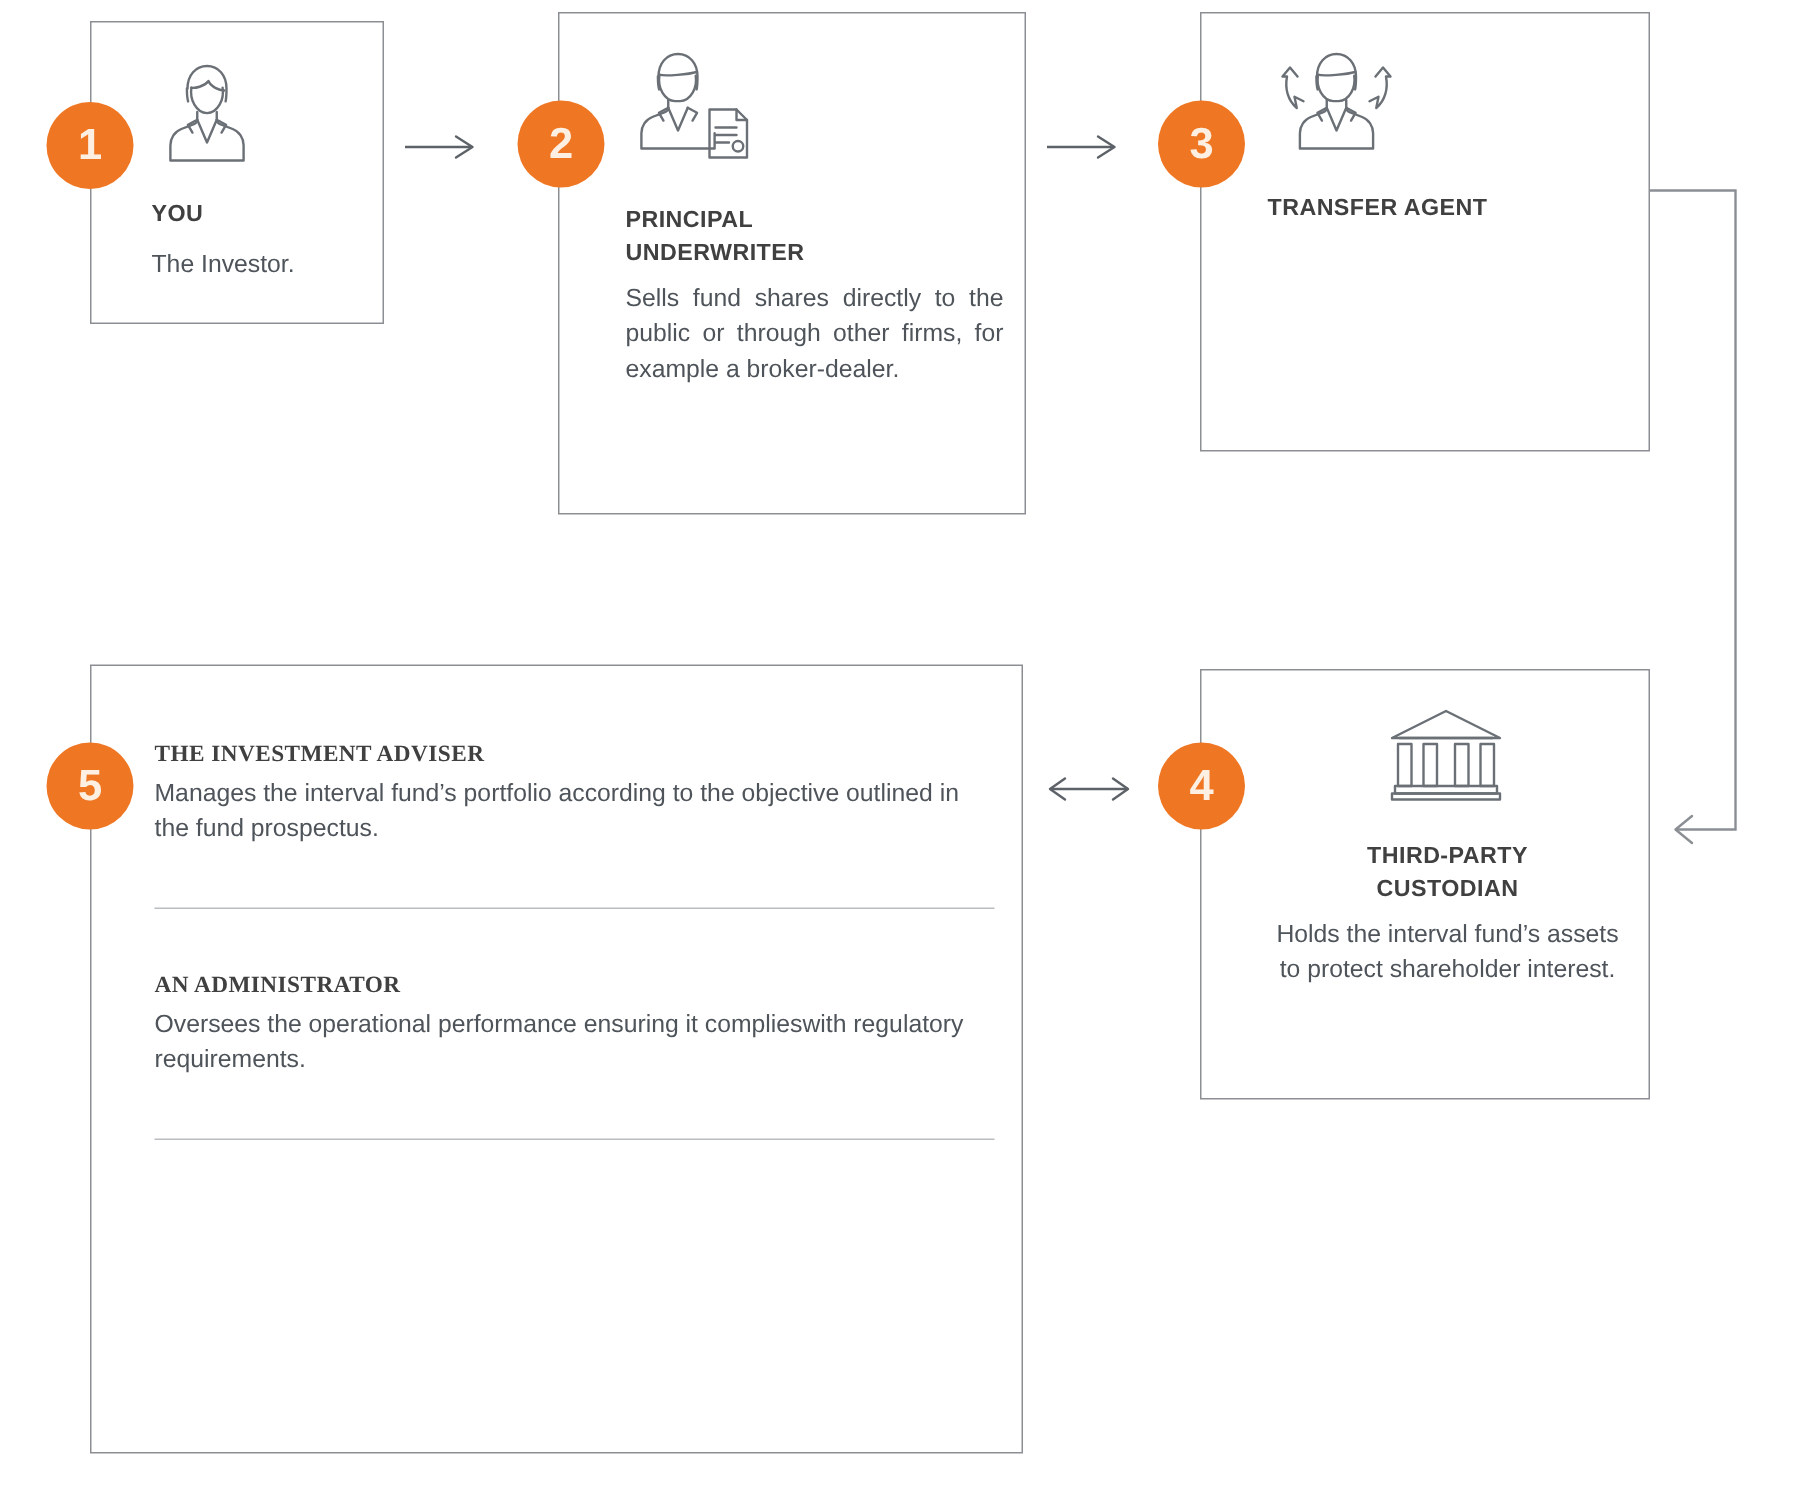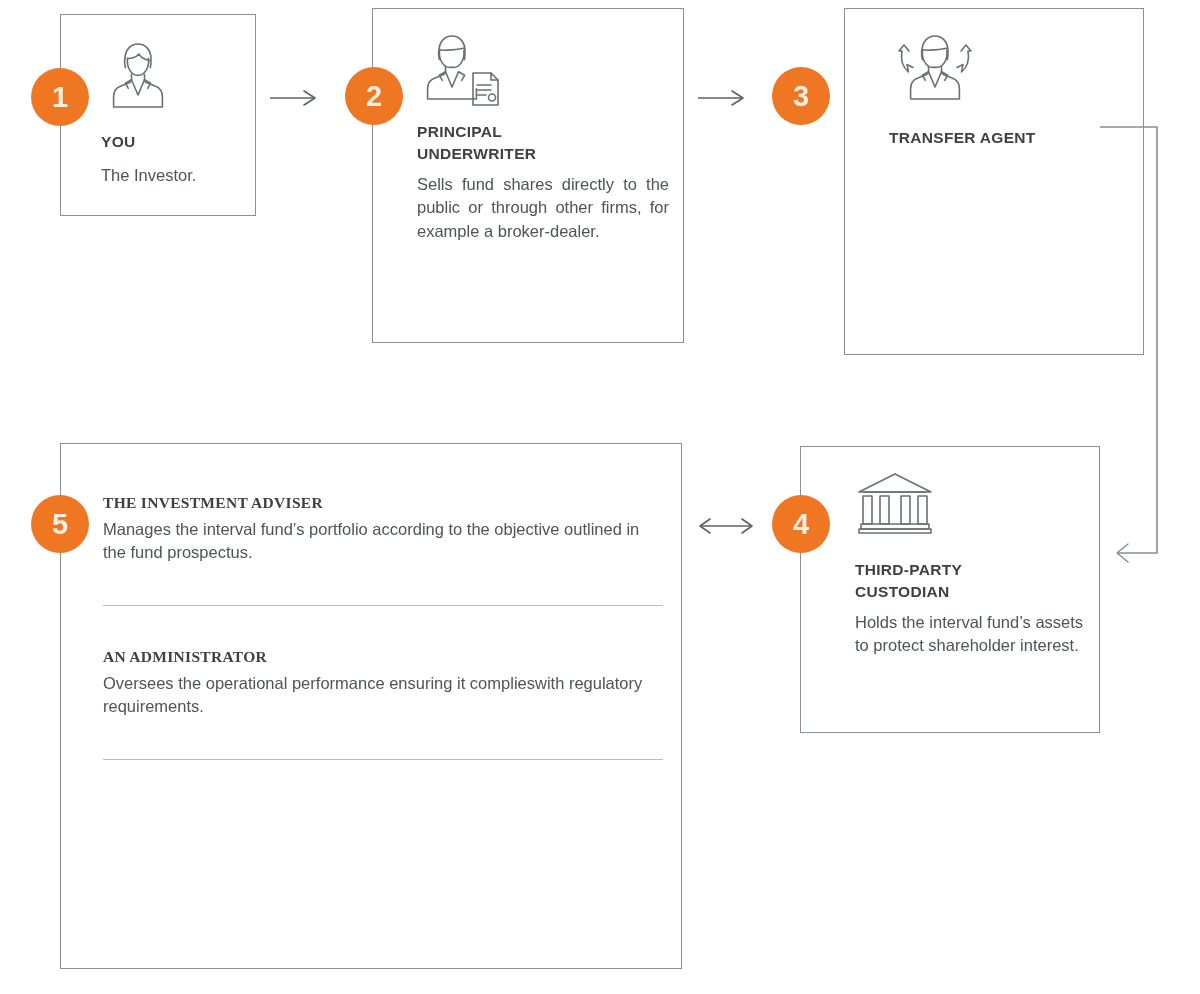--- a/index.html
+++ b/index.html
@@ -73,21 +73,21 @@
   }
   .justified { text-align: justify; text-align-last: left; }
   .divider {
     border: 0;
     border-top: 1.5px solid #b9bcc0;
     margin: 0;
   }
   
   #box1 { left: 60px;  top: 14px;  width: 196px; height: 202px; }
   #box2 { left: 372px; top: 8px;   width: 312px; height: 335px; }
-  #box3 { left: 800px; top: 8px;   width: 300px; height: 347px; margin-left: 44px; }
+  #box3 { left: 800px; top: 8px;   width: 300px; height: 293px; }
   #box4 { left: 800px; top: 446px; width: 300px; height: 287px; }
   #box5 { left: 60px;  top: 443px; width: 622px; height: 526px; }
 
   #badge1 { left: 31px;  top: 68px; }
   #badge2 { left: 345px; top: 67px; }
   #badge3 { left: 772px; top: 67px; }
   #badge4 { left: 772px; top: 495px; }
   #badge5 { left: 31px;  top: 495px; }
 
   .arrow-svg { position: absolute; overflow: visible; }
@@ -96,30 +96,30 @@
   #arrow54 { left: 696px; top: 512px; }
   #arrow34 { left: 1096px; top: 120px; }
 
   
   #box1 .box-inner { left: 40px; top: 22px; right: 10px; }
   #box1-heading { margin-top: 12px; }
   #box1-body { margin-top: 11px; }
 
   
   #box2 .box-inner { left: 44px; top: 20px; right: 14px; }
-  #box2-heading { margin-top: 8px; }
+  #box2-heading { margin-top: 22px; }
   #box2-body { margin-top: 8px; }
 
   
   #box3 .box-inner { left: 44px; top: 20px; right: 14px; }
   #box3-heading { margin-top: 14px; }
   #box3-body { margin-top: 6px; }
 
   
-  #box4 .box-inner { left: 54px; top: 24px; right: 14px; }
+  #box4 .box-inner { left: 44px; top: 24px; right: 14px; text-align: center; }
   #box4-heading { margin-top: 18px; }
   #box4-body { margin-top: 8px; }
 
   
   #box5 .box-inner { left: 42px; top: 48px; right: 18px; }
   .sec-head { margin: 0 0 4px 0; font-family: Liberation Serif, serif; }
   .sec-body { margin: 0; }
   .sec-gap-top { margin-top: 40px; }
   .sec-gap-bot { margin-bottom: 40px; }
 </style>

